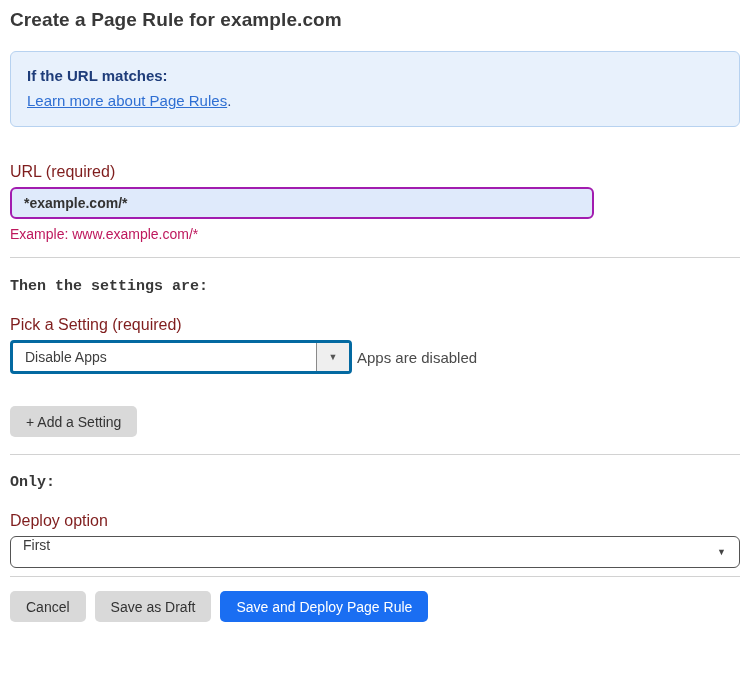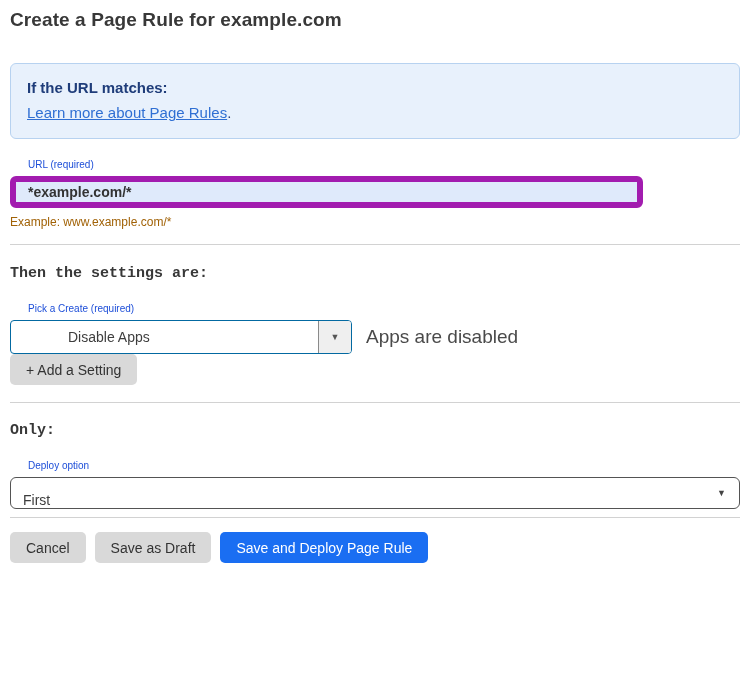--- a/index.html
+++ b/index.html
@@ -11,68 +11,67 @@
     height: 689px;
     overflow: hidden;
   }
   .container { padding: 9px 10px 0 10px; width: 750px; }
 
   .page-title {
     font-size: 19px;
     font-weight: bold;
     color: #383838;
     letter-spacing: 0.1px;
-    margin-bottom: 32px;
+    margin-bottom: 20px;
   }
 
   .info-box {
     background: #e8f1fc;
     border: 1px solid #b7d2f0;
     border-radius: 6px;
     padding: 11px 16px 13px 16px;
-    margin-bottom: 20px;
+    margin-bottom: 36px;
     font-size: 15px;
     line-height: 25px;
     color: #2b4683;
   }
   .info-box .info-heading {
     font-weight: bold;
     color: #1f3d7a;
   }
   .info-box a.info-link {
     color: #2f6fd3;
     text-decoration: underline;
     cursor: pointer;
   }
   .info-box .info-link-suffix { color: #2b4683; }
 
   .field-label {
-    font-size: 10px;
-    color: #1d4ed8;
+    font-size: 16px;
+    color: #7f1d1d;
     margin-bottom: 6px;
-    margin-left: 18px;
   }
 
   .url-input {
     display: block;
-    width: 633px;
+    width: 584px;
     height: 32px;
     background: #dfeafb;
-    border: 6px solid #a21caf;
+    border: 2px solid #a21caf;
     border-radius: 6px;
     padding: 0 12px;
     font-family: "Liberation Sans", "DejaVu Sans", sans-serif;
     font-size: 14px;
     font-weight: 600;
     color: #333333;
     outline: none;
   }
   .example-text {
-    font-size: 12px;
-    color: #a16207;
+    font-size: 14px;
+    color: #be185d;
     margin-top: 7px;
   }
 
   .divider {
     border: none;
     border-top: 1px solid #d2d2d2;
     margin: 0;
   }
   .divider-1 { margin-top: 15px; margin-bottom: 20px; }
   .divider-2 { margin-top: 17px; margin-bottom: 19px; }
@@ -88,48 +87,47 @@
 
   .setting-row {
     display: flex;
     align-items: center;
   }
   .setting-dropdown {
     display: flex;
     align-items: stretch;
     width: 342px;
     height: 34px;
-    border: 1px solid #0369a1;
+    border: 3px solid #0369a1;
     border-radius: 4px;
     background: #ffffff;
     overflow: hidden;
     cursor: pointer;
-    padding-left: 45px;
   }
   .setting-dropdown .dropdown-value {
     flex: 1;
     display: flex;
     align-items: center;
     padding-left: 12px;
     font-size: 14px;
     color: #3e3e3e;
   }
   .setting-dropdown .dropdown-arrow-btn {
     width: 33px;
     background: #efefef;
     border-left: 1px solid #8a8a8a;
     display: flex;
     align-items: center;
     justify-content: center;
     font-size: 9px;
     color: #555555;
   }
   .setting-status {
-    margin-left: 14px;
-    font-size: 19px;
+    margin-left: 5px;
+    font-size: 15px;
     color: #4a4a4a;
   }
 
   .btn {
     display: inline-block;
     border: none;
     border-radius: 5px;
     font-family: "Liberation Sans", "DejaVu Sans", sans-serif;
     font-size: 14px;
     height: 31px;
@@ -137,31 +135,31 @@
     cursor: pointer;
   }
   .btn-gray {
     background: #d9d9d9;
     color: #333333;
   }
   .btn-blue {
     background: #1a6ef2;
     color: #ffffff;
   }
-  .add-setting-btn { }
+  .add-setting-btn { margin-top: 32px; }
 
   .order-select {
     position: relative;
     width: 730px;
     height: 32px;
     border: 1px solid #545454;
     border-radius: 6px;
     background: #ffffff;
     display: flex;
-    align-items: flex-end;
+    align-items: flex-start;
     padding: 0 12px;
     font-size: 14px;
     color: #3c3c3c;
     cursor: pointer;
   }
   .order-select .select-arrow {
     position: absolute;
     right: 13px;
     top: 50%;
     transform: translateY(-50%);
@@ -196,21 +194,21 @@
   </div>
 
   <div class="field-label">URL (required)</div>
   <input type="text" class="url-input" value="*example.com/*" style="">
   <div class="example-text">Example: www.example.com/*</div>
 
   <hr class="divider divider-1">
 
   <div class="section-heading">Then the settings are:</div>
 
-  <div class="field-label">Pick a Create (required)</div>
+  <div class="field-label">Pick a Setting (required)</div>
   <div class="setting-row">
     <div class="setting-dropdown">
       <div class="dropdown-value">Disable Apps</div>
       <div class="dropdown-arrow-btn">
           <span>▼</span>
         </div>
     </div>
     <div class="setting-status">Apps are disabled</div>
   </div>
 

